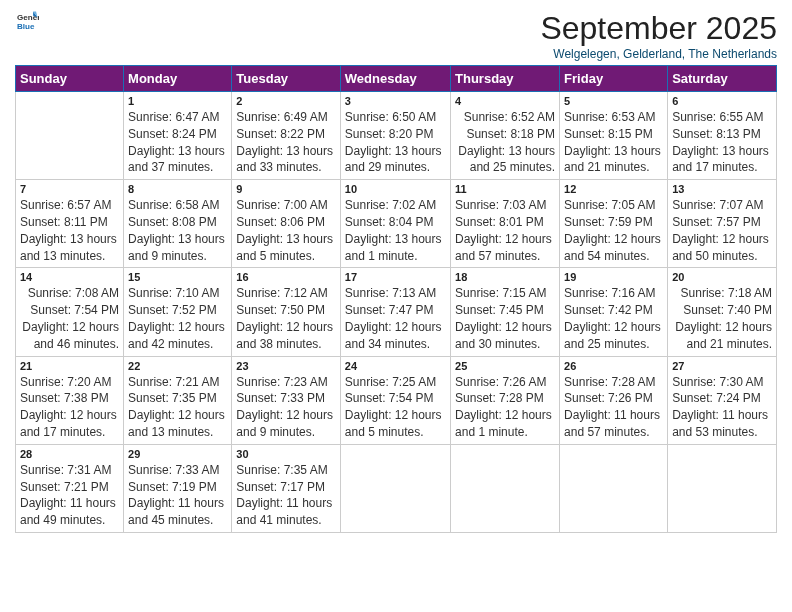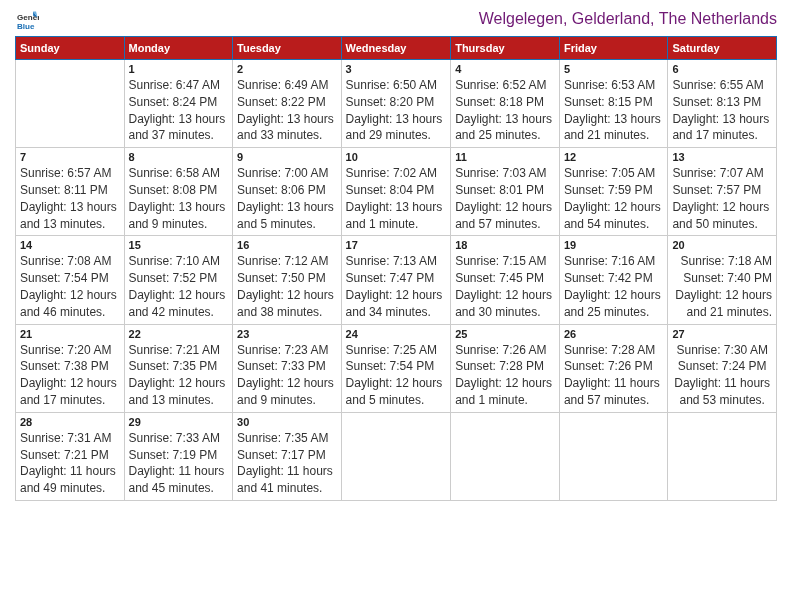--- a/index.html
+++ b/index.html
@@ -34,34 +34,34 @@
     .title-section {
       text-align: right;
       flex: 1;
     }
     .month-title {
       font-size: 32px;
       font-weight: normal;
       color: #222;
     }
     .location {
-      font-size: 16px;
-      color: #701a75;
+      font-size: 12px;
+      color: #0c4a6e;
     }
     .calendar {
       width: 100%;
       border-collapse: collapse;
       font-size: 10px;
     }
     .calendar th {
-      background: #b91c1c;
+      background: #701a75;
       color: #fff;
       padding: 5px 4px;
       text-align: left;
-      font-size: 11px;
+      font-size: 13px;
       font-weight: bold;
       border: 1px solid #1a6fb5;
     }
     .calendar td {
       border: 1px solid #ccc;
       vertical-align: top;
       padding: 3px 4px;
       width: 113px;
       height: 82px;
       background: #fff;
@@ -92,20 +92,21 @@
   <div class="header-logo">
     <div class="logo">
       <svg class="logo-icon" viewBox="0 0 30 30" xmlns="http://www.w3.org/2000/svg">
         <text x="0" y="14" font-size="11" font-weight="bold" fill="#333" font-family="Arial">General</text>
         <text x="0" y="26" font-size="11" font-weight="bold" fill="#1a6fb5" font-family="Arial">Blue</text>
         <polygon points="22,2 28,10 22,8" fill="#1a6fb5"></polygon>
         <polygon points="22,2 28,10 26,2" fill="#6aaedf"></polygon>
       </svg>
     </div>
     <div class="title-section">
+      <div class="month-title">September 2025</div>
       <div class="location">Welgelegen, Gelderland, The Netherlands</div>
     </div>
   </div>
 
   <table class="calendar">
     <thead>
       <tr>
         <th>Sunday</th>
         <th>Monday</th>
         <th>Tuesday</th>
@@ -134,21 +135,21 @@
           </td>
           <td>
             <span class="day-number">3</span>
             <div class="day-info" style="white-space: pre-line;">Sunrise: 6:50 AM
 Sunset: 8:20 PM
 Daylight: 13 hours
 and 29 minutes.</div>
           </td>
           <td>
             <span class="day-number">4</span>
-            <div class="day-info" style="white-space: pre-line;">Sunrise: 6:52 AM
+            <div class="day-info" style="white-space: pre-line; text-align: right;">Sunrise: 6:52 AM
 Sunset: 8:18 PM
 Daylight: 13 hours
 and 25 minutes.</div>
           </td>
           <td>
             <span class="day-number">5</span>
             <div class="day-info" style="white-space: pre-line;">Sunrise: 6:53 AM
 Sunset: 8:15 PM
 Daylight: 13 hours
 and 21 minutes.</div>
@@ -208,21 +209,21 @@
             <span class="day-number">13</span>
             <div class="day-info" style="white-space: pre-line;">Sunrise: 7:07 AM
 Sunset: 7:57 PM
 Daylight: 12 hours
 and 50 minutes.</div>
           </td>
         </tr>
         <tr>
           <td>
             <span class="day-number">14</span>
-            <div class="day-info" style="white-space: pre-line;">Sunrise: 7:08 AM
+            <div class="day-info" style="white-space: pre-line; text-align: right;">Sunrise: 7:08 AM
 Sunset: 7:54 PM
 Daylight: 12 hours
 and 46 minutes.</div>
           </td>
           <td>
             <span class="day-number">15</span>
             <div class="day-info" style="white-space: pre-line;">Sunrise: 7:10 AM
 Sunset: 7:52 PM
 Daylight: 12 hours
 and 42 minutes.</div>
@@ -301,21 +302,21 @@
           </td>
           <td>
             <span class="day-number">26</span>
             <div class="day-info" style="white-space: pre-line;">Sunrise: 7:28 AM
 Sunset: 7:26 PM
 Daylight: 11 hours
 and 57 minutes.</div>
           </td>
           <td>
             <span class="day-number">27</span>
-            <div class="day-info" style="white-space: pre-line; text-align: center;">Sunrise: 7:30 AM
+            <div class="day-info" style="white-space: pre-line;">Sunrise: 7:30 AM
 Sunset: 7:24 PM
 Daylight: 11 hours
 and 53 minutes.</div>
           </td>
         </tr>
         <tr>
           <td>
             <span class="day-number">28</span>
             <div class="day-info" style="white-space: pre-line;">Sunrise: 7:31 AM
 Sunset: 7:21 PM

